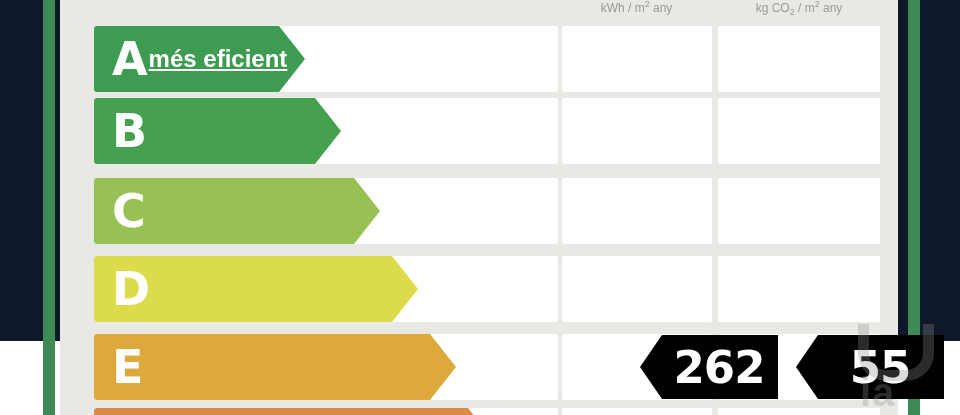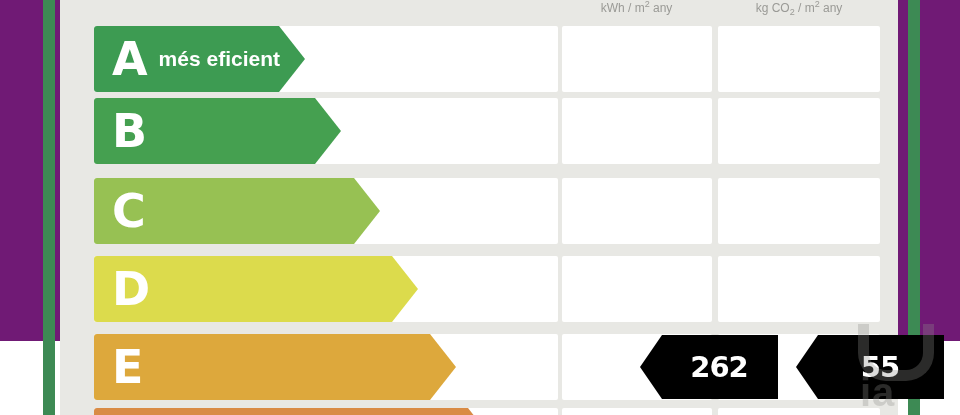--- a/index.html
+++ b/index.html
@@ -11,21 +11,21 @@
     width: 960px;
     height: 415px;
     overflow: hidden;
     font-family: "Liberation Sans", sans-serif;
   }
 
   #certificate {
     position: relative;
     width: 960px;
     height: 341px;
-    background: #701a75;
+    background: #0f172a;
   }
 
   
   .frame-stripe {
     position: absolute;
     top: 0;
     width: 12px;
     height: 415px;
     background: #3d8a54;
   }
@@ -99,25 +99,26 @@
     color: #ffffff;
     font-size: 46px;
     font-weight: bold;
     font-family: "DejaVu Sans", sans-serif;
     line-height: 1;
     margin-left: 18px;
     letter-spacing: -1px;
   }
   .band-note {
     color: #ffffff;
-    font-size: 21px;
+    font-size: 24px;
     font-weight: bold;
     font-family: "Liberation Sans", sans-serif;
-    margin-left: 12px;
+    margin-left: 2px;
     white-space: nowrap;
+    text-decoration: underline;
   }
 
   
   .band-arrow.w-a { width: 211px; }
   .band-arrow.w-b { width: 247px; }
   .band-arrow.w-c { width: 286px; }
   .band-arrow.w-d { width: 324px; }
   .band-arrow.w-e { width: 362px; }
   .band-arrow.w-f { width: 400px; }
 
@@ -129,21 +130,21 @@
     background: #000000;
     display: flex;
     align-items: center;
     justify-content: center;
     clip-path: polygon(22px 0, 100% 0, 100% 100%, 22px 100%, 0 50%);
   }
   .value-badge.energy { left: 580px; width: 138px; }
   .value-badge.co2    { left: 736px; width: 148px; text-align: right; }
   .value-badge span {
     color: #ffffff;
-    font-size: 29px;
+    font-size: 45px;
     font-weight: bold;
     font-family: "DejaVu Sans", sans-serif;
     line-height: 1;
     padding-left: 20px;
     letter-spacing: -1px;
   }
 
   
   .watermark {
     position: absolute;

